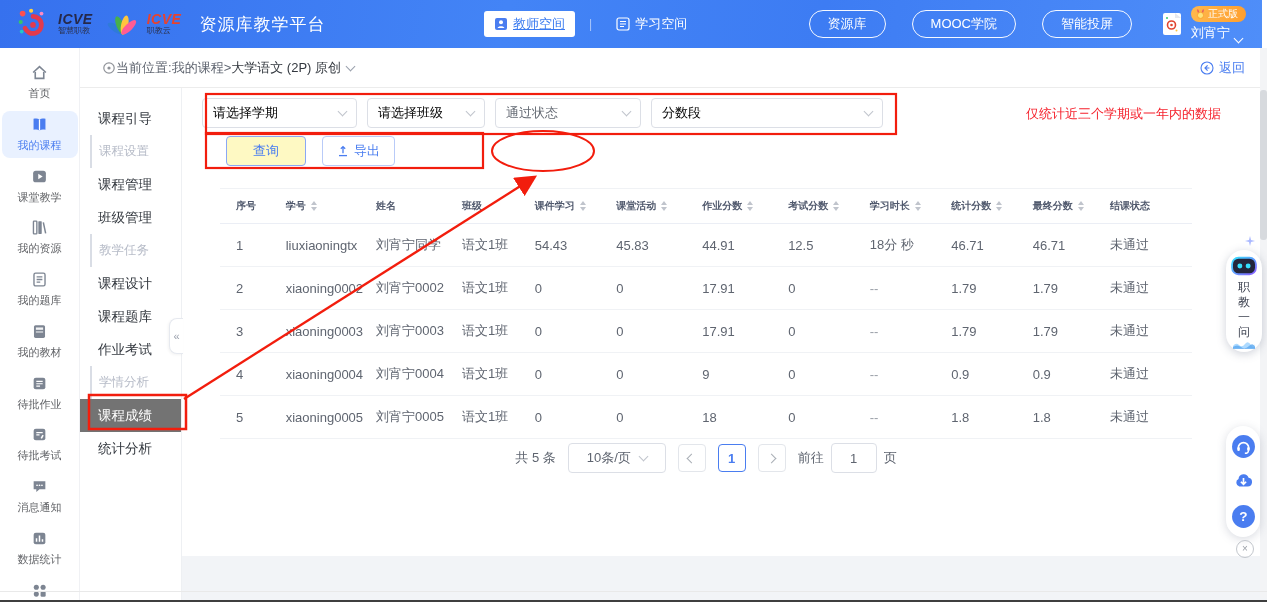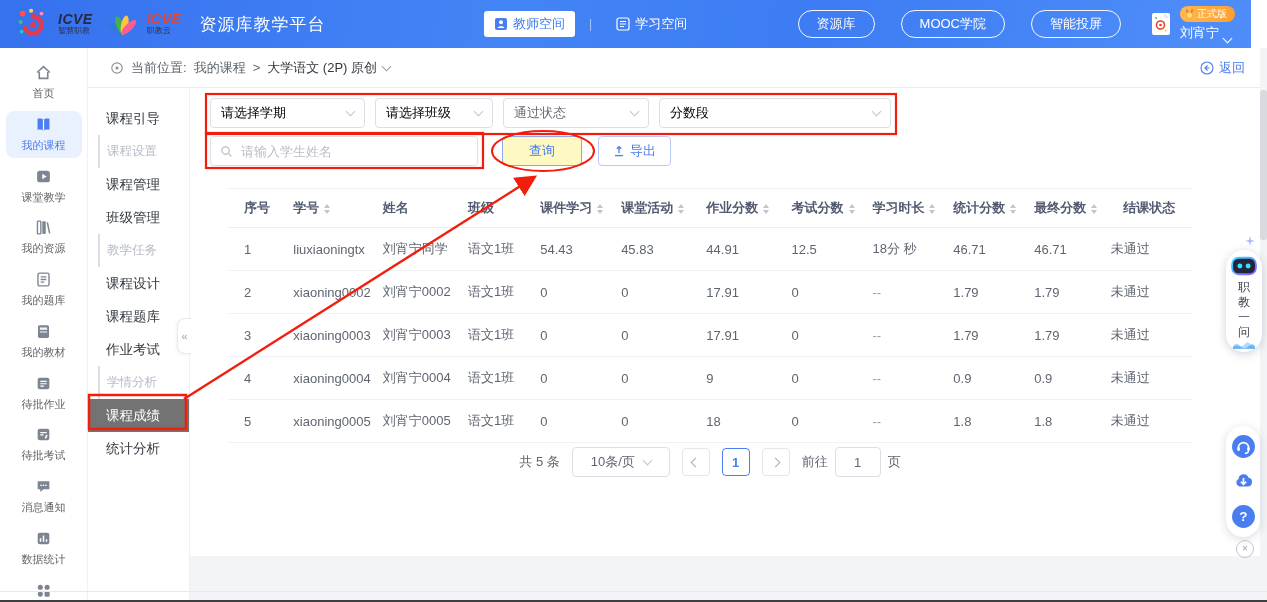--- a/index.html
+++ b/index.html
@@ -1,55 +1,55 @@
 <!DOCTYPE html>
 <html><head>
 <meta charset="utf-8">
 <style>
   html,body{margin:0;padding:0;background:#fff;}
   body{font-family:"Liberation Sans","DejaVu Sans",sans-serif;}
   .page{position:relative;width:1267px;height:602px;overflow:hidden;background:#fff;border-bottom:2px solid #3f3f3f;box-sizing:border-box;}
 
   
-  .topbar{position:absolute;top:0;left:0;right:16px;height:48px;display:flex;align-items:center;
+  .topbar{position:absolute;top:0;left:0;right:5px;height:48px;display:flex;align-items:center;
     background:linear-gradient(100deg,#3671ee 0%,#4384f6 40%,#3d7cf3 65%,#4f8ef9 100%);
     padding:0 16px;box-sizing:border-box;z-index:5;}
   .brand{display:flex;align-items:center;gap:8px;}
   .brand-txt{display:flex;flex-direction:column;line-height:1.05;}
   .brand-txt .t1{font-size:14px;font-weight:800;font-style:italic;color:#26294a;letter-spacing:.5px;}
   .brand-txt.red .t1{color:#e8432e;}
   .brand-txt .t2{font-size:8px;color:#2b2f48;}
   .platform-title{color:#fff;font-size:17px;margin-left:10px;letter-spacing:1px;}
   .space-nav{position:absolute;left:484px;top:0;height:48px;display:flex;align-items:center;gap:14px;}
   .space-pill{display:flex;align-items:center;gap:5px;font-size:13px;color:#fff;cursor:pointer;padding:4px 10px;border-radius:3px;}
-  .space-pill.active{background:#fff;color:#3a7bf0;}
+  .space-pill.active{background:#fff;color:#3a7bf0;text-decoration:underline;}
   .space-divider{color:rgba(255,255,255,.55);font-size:12px;}
   .top-links{margin-left:auto;display:flex;gap:26px;margin-right:30px;}
   .top-pill{border:1px solid rgba(255,255,255,.95);border-radius:15px;padding:4px 18px;font-size:13px;color:#fff;cursor:pointer;white-space:nowrap;}
   .user-area{display:flex;align-items:center;gap:9px;}
   .user-col{display:flex;flex-direction:column;gap:2px;align-items:flex-start;}
   .badge{display:flex;align-items:center;gap:3px;background:linear-gradient(90deg,#ffb84d,#ff9f2e);border-radius:9px;padding:1px 8px 1px 5px;font-size:10px;color:#fff;}
   .user-name{display:flex;align-items:flex-end;gap:5px;color:#fff;font-size:13px;}
   .chev{display:inline-block;width:6px;height:6px;border-right:1.5px solid currentColor;border-bottom:1.5px solid currentColor;transform:rotate(45deg);margin-top:-3px;}
   .chev.left{transform:rotate(135deg);margin:0;}
   .chev.right{transform:rotate(-45deg);margin:0;}
 
   
   .body-row{position:absolute;top:48px;left:0;right:0;bottom:0;display:flex;}
-  .sidebar{width:88px;background:#fff;border-right:1px solid #f0f1f4;padding-top:6px;box-sizing:border-box;}
+  .sidebar{width:80px;background:#fff;border-right:1px solid #f0f1f4;padding-top:6px;box-sizing:border-box;}
   .sb-item{width:76px;margin:5px auto 0;padding:5px 0;border-radius:8px;text-align:center;color:#606266;cursor:pointer;}
   .sb-item.active{background:#e9f1ff;color:#4a7df0;}
   .sb-icon{display:inline-block;width:17px;height:17px;color:#7d8592;}
   .sb-item.active .sb-icon{color:#4a7df0;}
   .sb-icon svg{width:17px;height:17px;display:block;margin:0 auto;}
   .sb-label{font-size:11px;line-height:1.25;margin-top:2px;white-space:nowrap;}
 
   .right-col{flex:1;display:flex;flex-direction:column;}
   .bc-bar{height:40px;background:#fff;border-bottom:1px solid #ececec;display:flex;align-items:center;padding:0 22px;box-sizing:border-box;font-size:13px;color:#5f6570;}
-  .bc-left{display:flex;align-items:center;gap:7px;}
+  .bc-left{display:flex;align-items:center;}
   .bc-current{display:flex;align-items:center;gap:6px;color:#33383f;}
   .bc-back{margin-left:auto;display:flex;align-items:center;gap:5px;color:#4a7df0;cursor:pointer;}
 
   .content-row{flex:1;display:flex;position:relative;}
   .submenu{width:102px;background:#fff;border-right:1px solid #eef0f3;padding-top:14px;box-sizing:border-box;}
   .sm-item{height:33px;line-height:33px;padding-left:18px;font-size:13.5px;color:#33383f;cursor:pointer;white-space:nowrap;}
   .sm-item.active{background:#737373;color:#fff;}
   .sm-section{height:33px;line-height:33px;margin-left:10px;padding-left:7px;border-left:2px solid #d9dde5;font-size:12.5px;color:#b7bcc8;white-space:nowrap;}
   .collapse-handle{position:absolute;left:89px;top:230px;width:13px;height:34px;background:#fff;border:1px solid #e6e9ef;border-right:none;border-radius:8px 0 0 8px;display:flex;align-items:center;justify-content:center;font-size:11px;color:#9aa0ac;cursor:pointer;z-index:3;box-shadow:-1px 1px 3px rgba(0,0,0,.05);}
 
@@ -67,29 +67,29 @@
   .search-box{width:268px;height:30px;border:1px solid #dcdfe6;border-radius:4px;display:flex;align-items:center;gap:6px;padding:0 9px;box-sizing:border-box;background:#fff;}
   .search-box input{border:none;outline:none;flex:1;font-size:13px;color:#33383f;background:transparent;font-family:inherit;}
   .search-box input::placeholder{color:#b9bec6;}
   .btn-query{width:80px;height:30px;margin-left:24px;border:1px solid #8aa8f5;color:#4a7df0;background:#fef9c3;border-radius:4px;font-size:13px;cursor:pointer;font-family:inherit;}
   .btn-export{height:30px;margin-left:16px;padding:0 14px;border:1px solid #b9cbf8;color:#4a7df0;background:#fff;border-radius:4px;font-size:13px;display:flex;align-items:center;gap:5px;cursor:pointer;font-family:inherit;}
   .notice{position:absolute;top:17px;right:46px;color:#f5222d;font-size:13px;}
 
   
   .table-wrap{margin-left:18px;margin-top:22px;}
   table.grade{width:100%;border-collapse:collapse;table-layout:fixed;}
-  table.grade th{font-size:13px;font-weight:bold;color:#515a6e;text-align:left;padding:10px 4px;border-top:1px solid #f0f2f5;border-bottom:1px solid #ebeef5;white-space:nowrap;}
+  table.grade th{font-size:10px;font-weight:bold;color:#515a6e;text-align:left;padding:10px 4px;border-top:1px solid #f0f2f5;border-bottom:1px solid #ebeef5;white-space:nowrap;}
   table.grade td{font-size:13px;color:#5f6570;text-align:left;padding:12px 4px;border-bottom:1px solid #f0f2f5;white-space:nowrap;}
   table.grade th:first-child,table.grade td:first-child{padding-left:16px;}
   table.grade th:nth-child(1){width:5%;}  table.grade th:nth-child(2){width:9.5%;}
   table.grade th:nth-child(3){width:9%;}  table.grade th:nth-child(4){width:7.5%;}
   table.grade th:nth-child(5){width:8.5%;}table.grade th:nth-child(6){width:9%;}
   table.grade th:nth-child(7){width:9%;}  table.grade th:nth-child(8){width:8.5%;margin-left:12px;}
   table.grade th:nth-child(9){width:8.5%;}table.grade th:nth-child(10){width:8.5%;}
-  table.grade th:nth-child(11){width:8%;} table.grade th:nth-child(12){width:9%;text-align:center;}
+  table.grade th:nth-child(11){width:8%;} table.grade th:nth-child(12){width:9%;}
   .td-link{color:#6195fa;cursor:pointer;}
   .td-status{color:#f56c6c;}
   .muted{color:#9aa0a8 !important;}
   .sorts{display:inline-flex;flex-direction:column;gap:2px;margin-left:5px;vertical-align:middle;}
   .s-up{width:0;height:0;border-left:3.5px solid transparent;border-right:3.5px solid transparent;border-bottom:4.5px solid #c0c4cc;}
   .s-down{width:0;height:0;border-left:3.5px solid transparent;border-right:3.5px solid transparent;border-top:4.5px solid #c0c4cc;}
 
   
   .pg{display:flex;align-items:center;justify-content:center;gap:12px;margin-top:4px;font-size:13px;color:#5f6570;}
   .pg-size{width:96px;height:28px;border:1px solid #dcdfe6;border-radius:4px;display:flex;align-items:center;justify-content:center;gap:9px;cursor:pointer;background:#fff;}
@@ -308,29 +308,23 @@
                 </div>
                 <div class="select sel-2">
                   <span class="sel-txt">通过状态</span>
                   <i class="chev"></i>
                 </div>
                 <div class="select sel-3">
                   <span class="sel-txt">分数段</span>
                   <i class="chev"></i>
                 </div>
               </div>
+            <span class="notice">仅统计近三个学期或一年内的数据</span>
 
             <div class="filter-row2">
-              <div class="search-box">
-                <svg width="13" height="13" viewBox="0 0 14 14">
-                  <circle cx="6" cy="6" r="4" fill="none" stroke="#b6bac2" stroke-width="1.3"></circle>
-                  <path d="M9 9l3.2 3.2" stroke="#b6bac2" stroke-width="1.3"></path>
-                </svg>
-                <input type="text" placeholder="请输入学生姓名" style="">
-              </div>
               <button class="btn-query">查询</button>
               <button class="btn-export">
                 <svg width="12" height="12" viewBox="0 0 12 12">
                   <path d="M6 8.2V1.8M3.8 3.8 6 1.6l2.2 2.2" stroke="#4a7df0" stroke-width="1.3" fill="none"></path>
                   <path d="M2 10.6h8" stroke="#4a7df0" stroke-width="1.3"></path>
                 </svg>
                 <span>导出</span>
               </button>
             </div>
 

